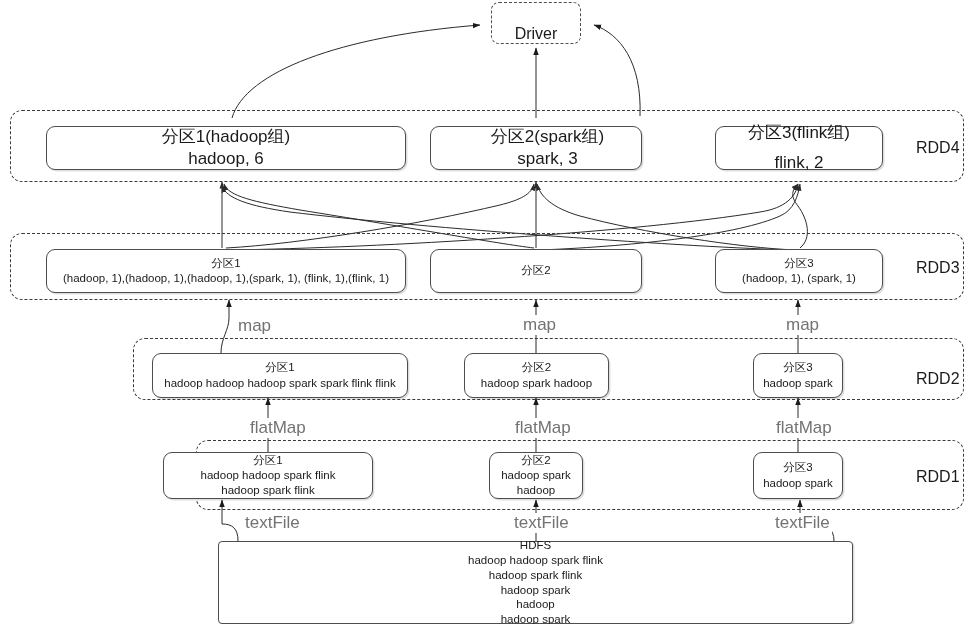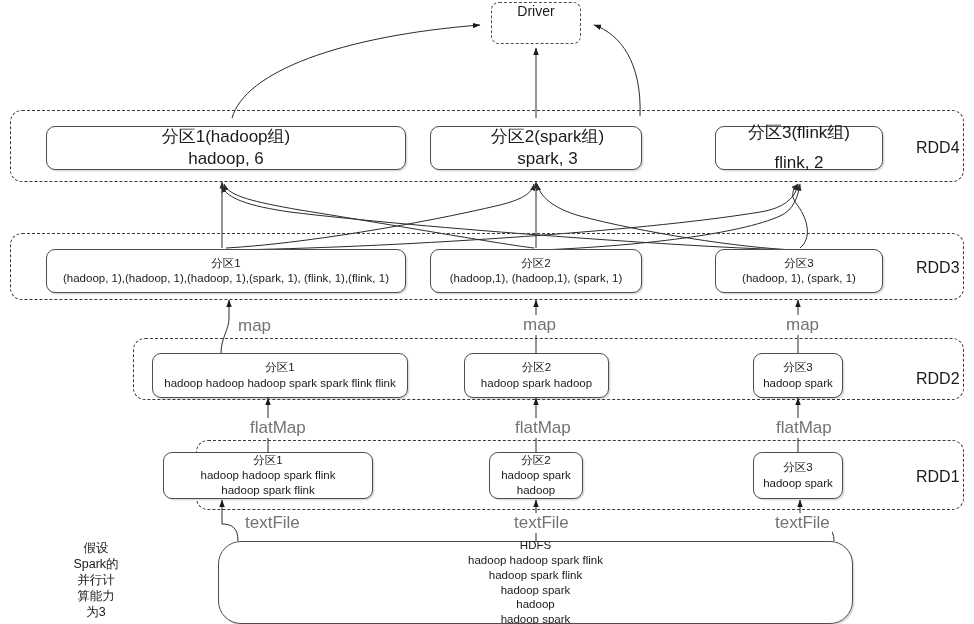--- a/index.html
+++ b/index.html
@@ -58,44 +58,44 @@
   }
   .node.sz-md .ln { font-size: 17px; }
   .node.sz-sm .ln { font-size: 11.5px; }
   .driver {
     position: absolute;
     border: 1px dashed #4d4d4d;
     border-radius: 8px;
     background: #ffffff;
     box-sizing: border-box;
     display: flex;
-    align-items: flex-start;
+    align-items: flex-end;
     justify-content: center;
-    font-size: 14px;
+    font-size: 16px;
   }
   .edge-label {
     position: absolute;
     font-size: 17px;
     color: #737373;
     white-space: nowrap;
     background: #ffffff;
     padding: 0 2px;
   }
   .note {
     position: absolute;
     font-size: 12.5px;
     color: #1a1a1a;
     text-align: center;
     line-height: 1.28;
     width: 80px;
   }
   .hdfs {
     position: absolute;
     border: 1px solid #4d4d4d;
-    border-radius: 23px;
+    border-radius: 4px;
     background: #ffffff;
     box-sizing: border-box;
     display: flex;
     flex-direction: column;
     align-items: center;
     justify-content: center;
     text-align: center;
     box-shadow: 1.5px 1.5px 0 rgba(0,0,0,0.13);
     line-height: 1.3;
     font-size: 11.5px;
@@ -176,21 +176,20 @@
 
   <div class="rdd-band" style="left:10px; top:233px; width:954px; height:67px;"></div>
   <div class="rdd-label" style="left:916px; top:259px;">RDD3</div>
 
   <div class="node sz-sm" style="left:46px; top:249px; width:360px; height:44px;">
     <span class="ln">分区1</span>
     <span class="ln">(hadoop, 1),(hadoop, 1),(hadoop, 1),(spark, 1), (flink, 1),(flink, 1)</span>
   </div>
   <div class="node sz-sm" style="left:430px; top:249px; width:212px; height:44px;">
     <span class="ln">分区2</span>
-    <span class="ln">(hadoop,1), (hadoop,1), (spark, 1)</span>
   </div>
   <div class="node sz-sm" style="left:715px; top:249px; width:168px; height:44px;">
     <span class="ln">分区3</span>
     <span class="ln">(hadoop, 1), (spark, 1)</span>
   </div>
 
   <div class="edge-label" style="left:236px; top:316px;">map</div>
   <div class="edge-label" style="left:521px; top:315px;">map</div>
   <div class="edge-label" style="left:784px; top:315px;">map</div>
 
@@ -238,21 +237,14 @@
 
   <div class="hdfs" style="left:218px; top:541px; width:635px; height:83px;">
     <span class="ln">HDFS</span>
     <span class="ln">hadoop hadoop spark flink</span>
     <span class="ln">hadoop spark flink</span>
     <span class="ln">hadoop spark</span>
     <span class="ln">hadoop</span>
     <span class="ln">hadoop spark</span>
   </div>
 
-  <div class="note" style="left:56px; top:540px;">
-    <div>假设</div>
-    <div>Spark的</div>
-    <div>并行计</div>
-    <div>算能力</div>
-    <div>为3</div>
-  </div>
 
 </div>
 
 </body></html>

